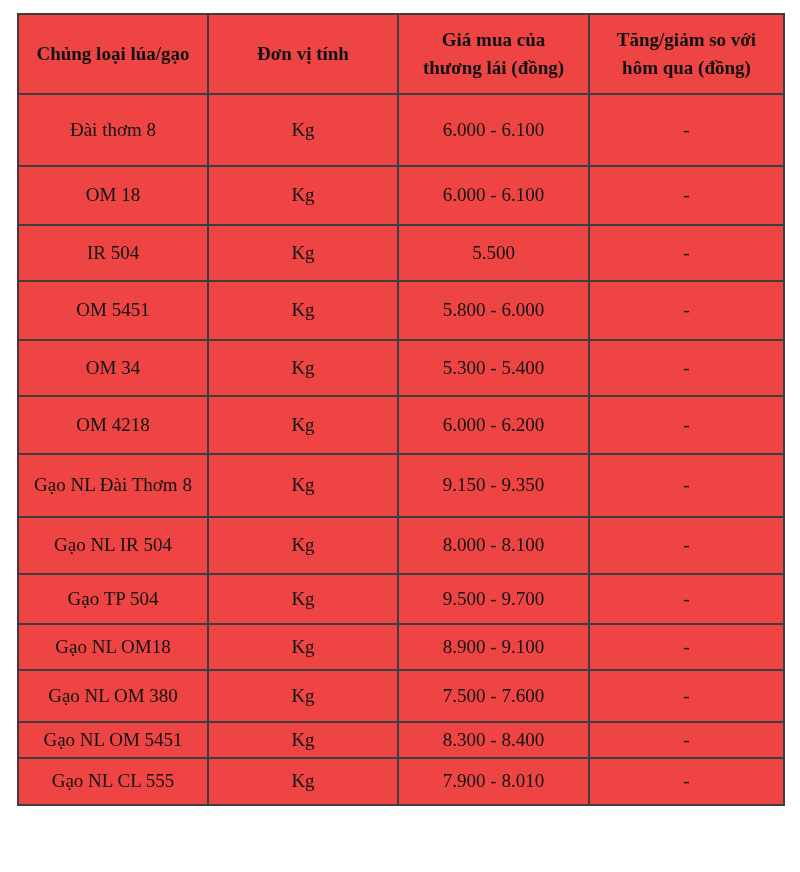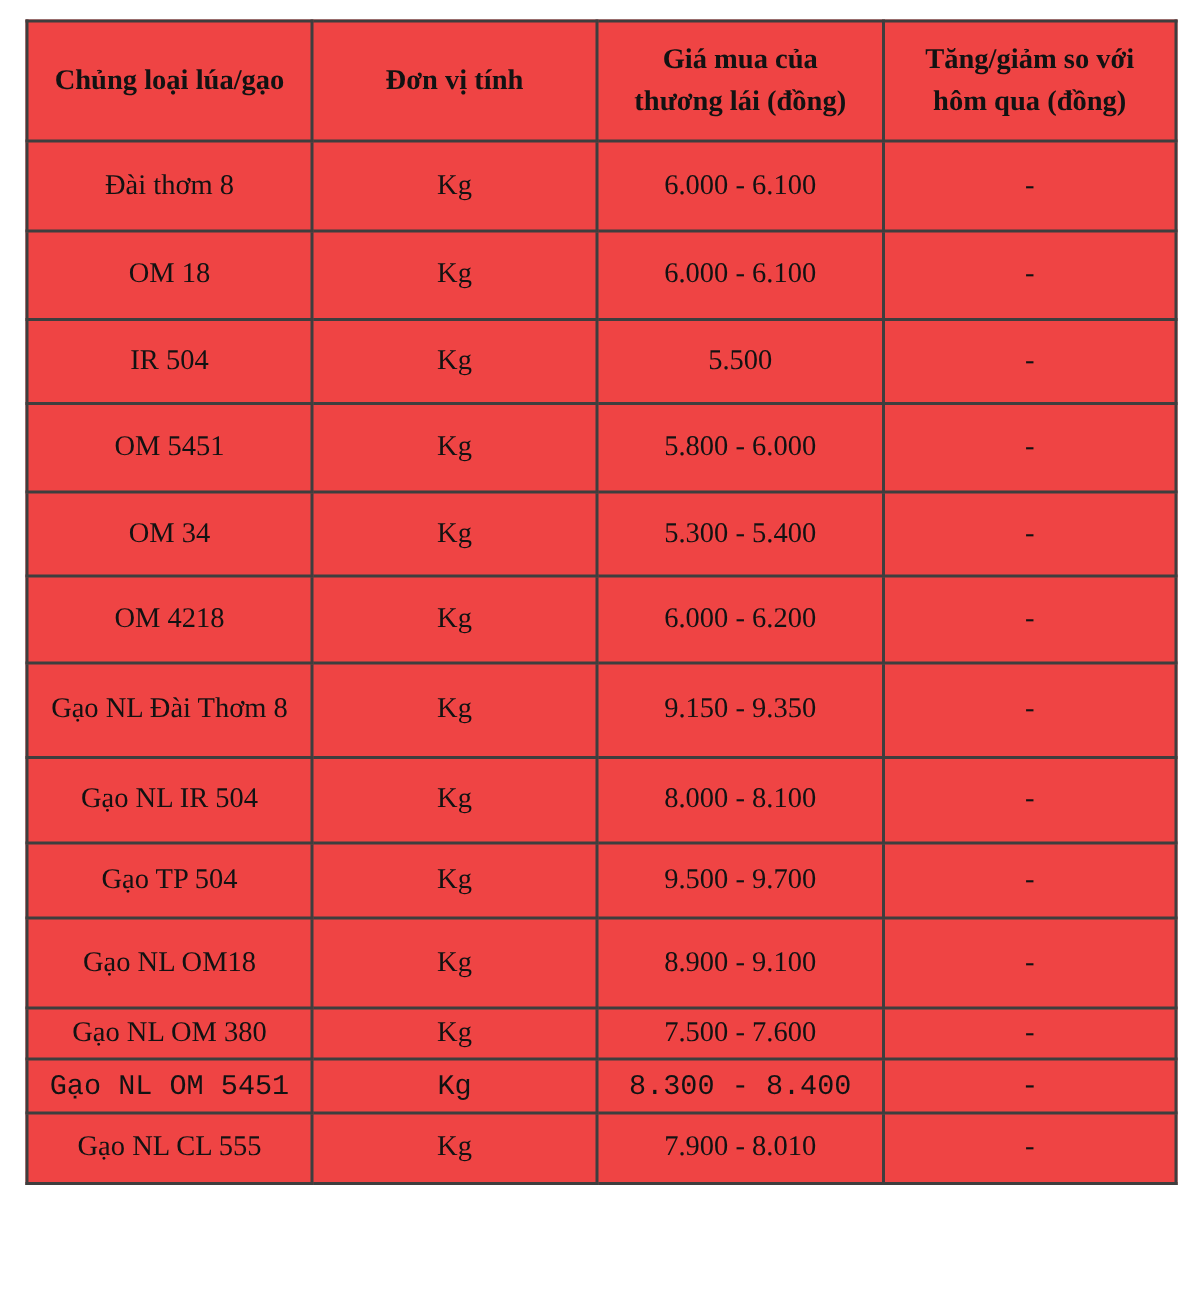--- a/index.html
+++ b/index.html
@@ -40,32 +40,32 @@
     height: 78px;
   }
   .price-table td {
     font-size: 19px;
     font-weight: normal;
     line-height: 1.2;
   }
   
   .hwrap { max-width: 165px; margin: 0 auto; }
   
-  tbody tr:nth-child(1)  { height: 60px; }
+  tbody tr:nth-child(1)  { height: 72px; }
   tbody tr:nth-child(2)  { height: 59px; }
   tbody tr:nth-child(3)  { height: 56px; }
   tbody tr:nth-child(4)  { height: 59px; padding-left: 18px; }
   tbody tr:nth-child(5)  { height: 56px; margin-top: 33px; }
   tbody tr:nth-child(6)  { height: 58px; }
   tbody tr:nth-child(7)  { height: 63px; }
   tbody tr:nth-child(8)  { height: 57px; }
   tbody tr:nth-child(9)  { height: 50px; padding-left: 48px; }
-  tbody tr:nth-child(10) { height: 60px; }
-  tbody tr:nth-child(11) { height: 34px; }
-  tbody tr:nth-child(12) { height: 36px; font-family: Liberation Mono, monospace; }
+  tbody tr:nth-child(10) { height: 46px; }
+  tbody tr:nth-child(11) { height: 52px; }
+  tbody tr:nth-child(12) { height: 36px; }
   tbody tr:nth-child(13) { height: 47px; }
   tbody tr:nth-child(14) { height: 66px; }
 </style>
 </head>
 <body>
 
 <div class="page">
   <table class="price-table">
     <colgroup>
       <col style="width:190px">

